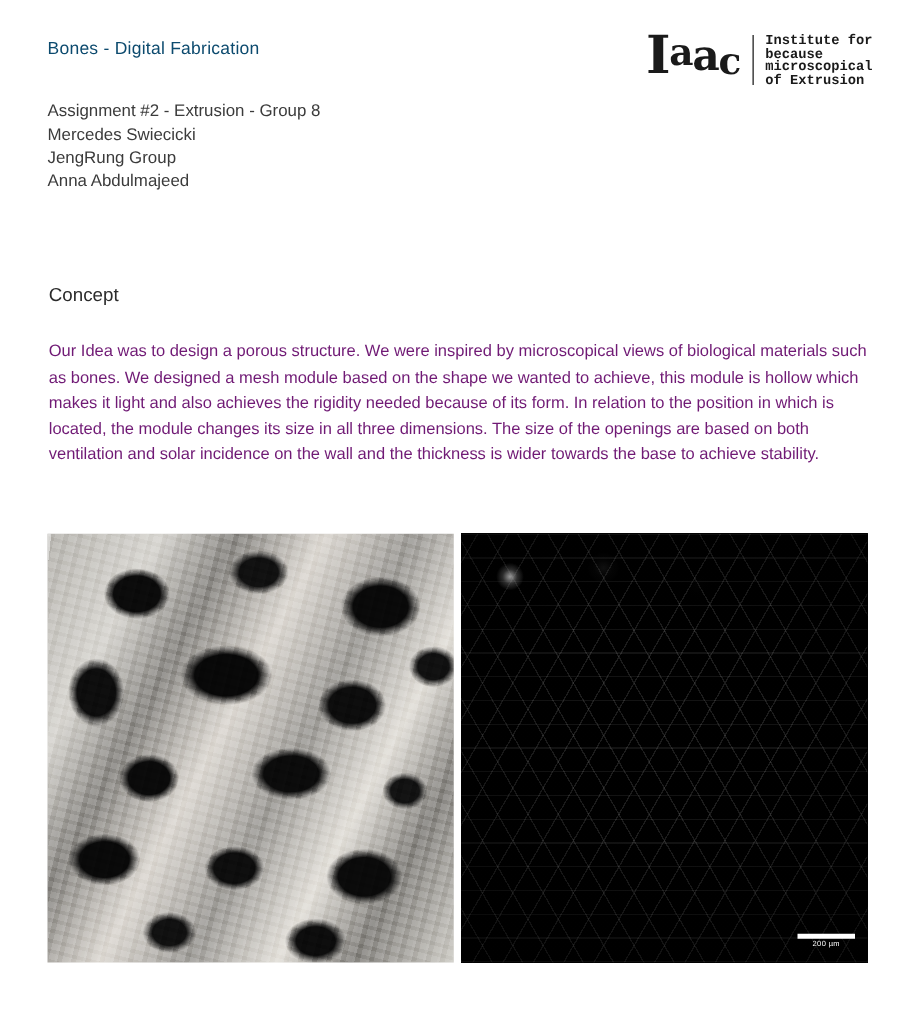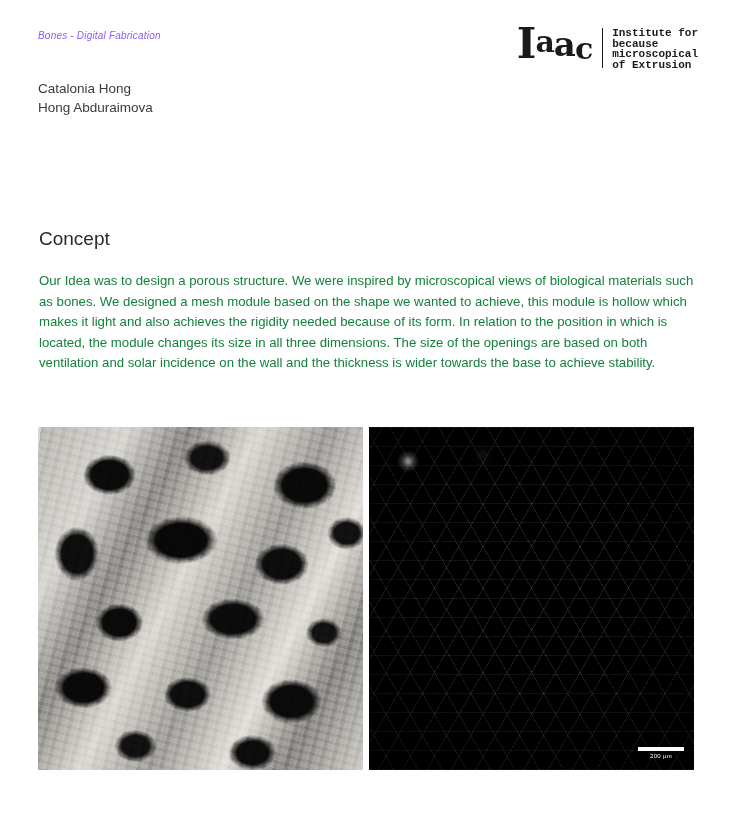--- a/index.html
+++ b/index.html
@@ -24,34 +24,33 @@
 
   
   .header {
     position: absolute;
     top: 30px;
     left: 38px;
     right: 30px;
     height: 70px;
   }
   .doc-title {
-    font-size: 10px;
-    color: #8b5cf6;
+    font-size: 14px;
+    color: #0c4a6e;
     letter-spacing: 0.2px;
     line-height: 1.2;
-    font-style: italic;
   }
 
   
   .logo {
     position: absolute;
     top: 26px;
     right: 32px;
     display: flex;
-    align-items: center;
+    align-items: flex-end;
   }
   .logo-mark {
     font-family: "DejaVu Serif", serif;
     font-weight: bold;
     font-size: 40px;
     line-height: 38px;
     letter-spacing: -1px;
     color: #1a1a1a;
     padding-right: 10px;
     position: relative;
@@ -87,31 +86,31 @@
     line-height: 18.5px;
     color: #3b3b3b;
   }
   .meta div { white-space: nowrap; }
 
   
   .concept-heading {
     position: absolute;
     top: 228px;
     left: 39px;
-    font-size: 19px;
+    font-size: 15px;
     color: #2b2b2b;
   }
   .concept-body {
     position: absolute;
     top: 271px;
     left: 39px;
     width: 660px;
     font-size: 13.2px;
     line-height: 20.5px;
-    color: #15803d;
+    color: #701a75;
     text-align: left;
   }
 
   
   .images {
     position: absolute;
     top: 427px;
     left: 38px;
     width: 656px;
     height: 343px;
@@ -239,22 +238,24 @@
     <div class="logo-rule"></div>
     <div class="logo-text">
       <div>Institute for</div>
       <div>because</div>
       <div>microscopical</div>
       <div>of Extrusion</div>
     </div>
   </div>
 
   <div class="meta">
-    <div>Catalonia Hong</div>
-    <div>Hong Abduraimova</div>
+    <div>Assignment #2 - Extrusion - Group 8</div>
+    <div>Mercedes Swiecicki</div>
+    <div>JengRung Group</div>
+    <div>Anna Abdulmajeed</div>
   </div>
 
   <div class="concept-heading">Concept</div>
   <div class="concept-body">Our Idea was to design a porous structure. We were inspired by microscopical views of biological materials such as bones. We designed a mesh module based on the shape we wanted to achieve, this module is hollow which makes it light and also achieves the rigidity needed because of its form. In relation to the position in which is located, the module changes its size in all three dimensions. The size of the openings are based on both ventilation and solar incidence on the wall and the thickness is wider towards the base to achieve stability.</div>
 
   <div class="images">
     <div class="img-box bone"></div>
     <div class="img-box foam">
       <div class="scalebar">
         <div class="bar"></div>

